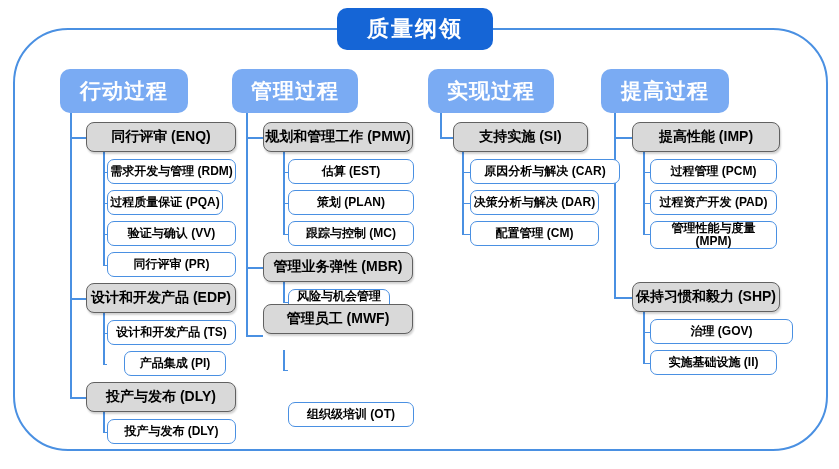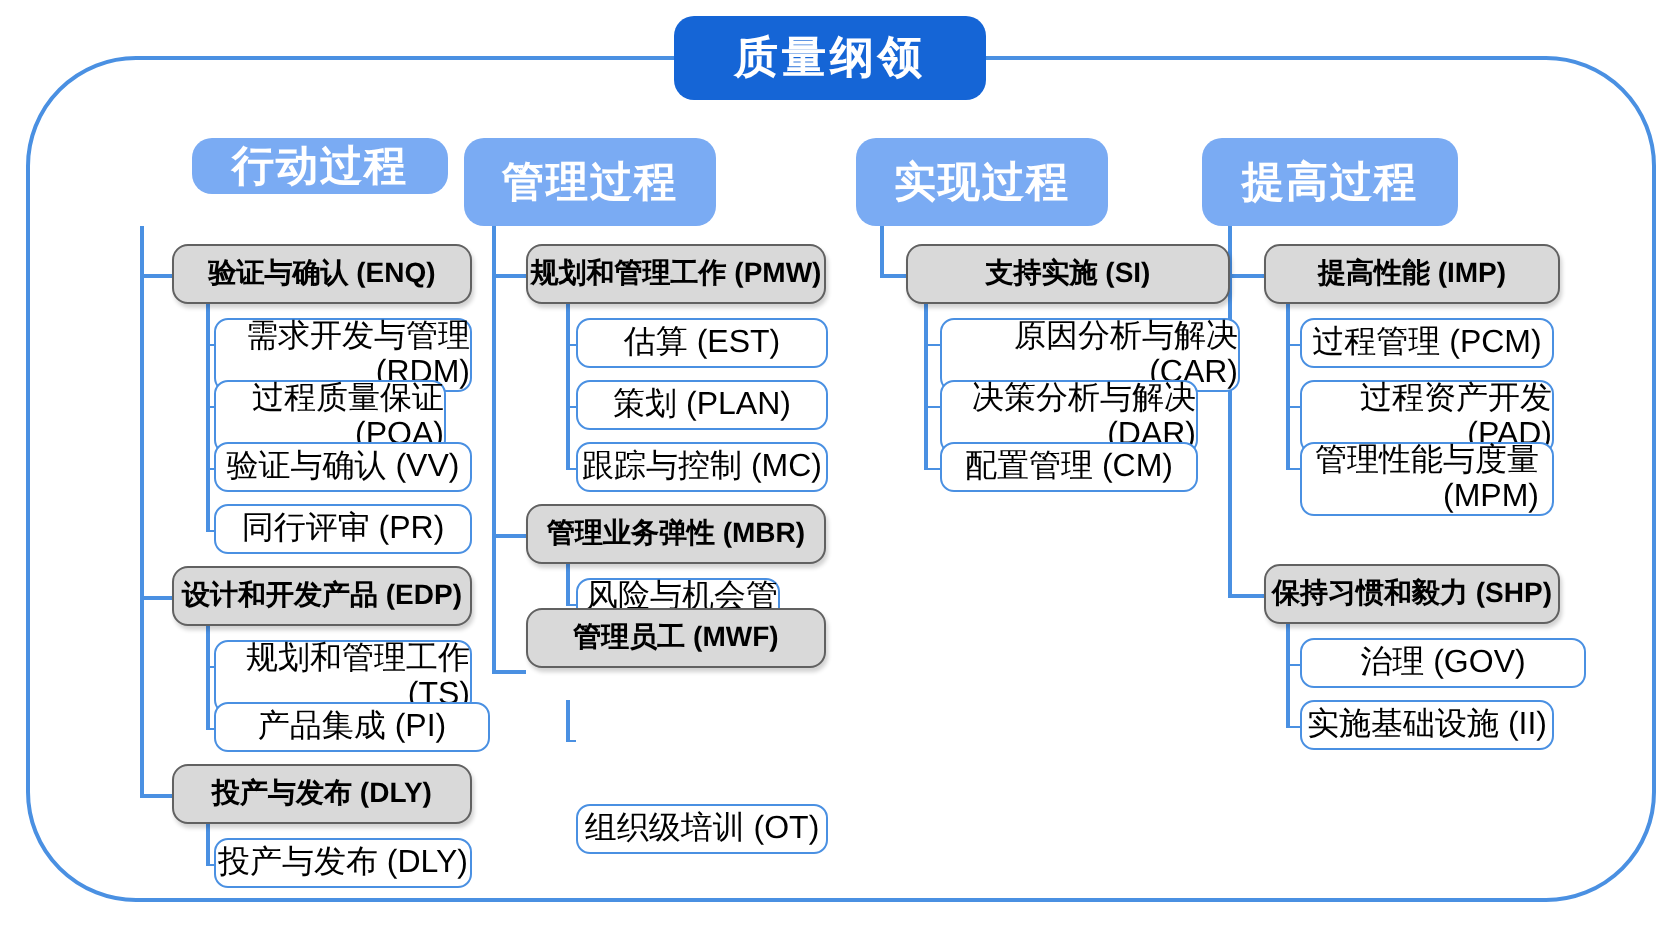--- a/index.html
+++ b/index.html
@@ -29,53 +29,53 @@
     border:1.5px solid var(--group-border,#616161);border-radius:8px;
     display:flex;align-items:center;justify-content:center;
     font-size:14px;font-weight:bold;color:#000;z-index:3;
     box-sizing:border-box;box-shadow:1px 2px 2px rgba(0,0,0,0.18);
     white-space:nowrap;
   }
   .sub-node{
     position:absolute;background:#ffffff;
     border:1.5px solid var(--line,#4a90e2);border-radius:7px;
     display:flex;align-items:center;justify-content:center;
-    font-size:16px;font-weight:normal;color:#000;z-index:3;
-    box-sizing:border-box;text-align:right;line-height:1.1;
+    font-size:12px;font-weight:bold;color:#000;z-index:3;
+    box-sizing:border-box;text-align:center;line-height:1.1;
     white-space:pre-line;
   }
   .vline,.hline{position:absolute;background:var(--line,#4a90e2);z-index:1;}
   .vline{width:1.5px;}
   .hline{height:1.5px;}
 </style>
 </head>
 <body>
 
 <div class="canvas">
   <div class="frame"></div>
   <div class="title-badge">质量纲领</div>
   <div id="tree">
-      <div class="col-header" style="left: 60px; top: 69px; width: 128px; height: 28px; margin-left: 36px;">行动过程</div>
+      <div class="col-header" style="left: 60px; top: 69px; width: 128px; height: 44px;">行动过程</div>
       <div class="hline" style="left: 70px; top: 137px; width: 16px;"></div>
-      <div class="group-node" style="left: 86px; top: 122px; width: 150px; height: 30px;">验证与确认 (ENQ)</div>
+      <div class="group-node" style="left: 86px; top: 122px; width: 150px; height: 30px;">同行评审 (ENQ)</div>
       <div class="hline" style="left: 103px; top: 171.5px; width: 4px;"></div>
       <div class="sub-node" style="left: 107px; top: 159px; width: 129px; min-height: 25px;">需求开发与管理 (RDM)</div>
       <div class="hline" style="left: 103px; top: 202.5px; width: 4px;"></div>
       <div class="sub-node" style="left: 107px; top: 190px; width: 116px; min-height: 25px;">过程质量保证 (PQA)</div>
       <div class="hline" style="left: 103px; top: 233.5px; width: 4px;"></div>
       <div class="sub-node" style="left: 107px; top: 221px; width: 129px; min-height: 25px;">验证与确认 (VV)</div>
       <div class="hline" style="left: 103px; top: 264.5px; width: 4px;"></div>
       <div class="sub-node" style="left: 107px; top: 252px; width: 129px; min-height: 25px;">同行评审 (PR)</div>
       <div class="vline" style="left: 103px; top: 152px; height: 112.5px;"></div>
       <div class="hline" style="left: 70px; top: 298px; width: 16px;"></div>
       <div class="group-node" style="left: 86px; top: 283px; width: 150px; height: 30px;">设计和开发产品 (EDP)</div>
       <div class="hline" style="left: 103px; top: 332.5px; width: 4px;"></div>
-      <div class="sub-node" style="left: 107px; top: 320px; width: 129px; min-height: 25px;">规划和管理工作 (TS)</div>
+      <div class="sub-node" style="left: 107px; top: 320px; width: 129px; min-height: 25px;">设计和开发产品 (TS)</div>
       <div class="hline" style="left: 103px; top: 363.5px; width: 4px;"></div>
-      <div class="sub-node" style="left: 107px; top: 351px; width: 138px; min-height: 25px;">产品集成 (PI)</div>
+      <div class="sub-node" style="left: 124px; top: 351px; width: 102px; min-height: 25px;">产品集成 (PI)</div>
       <div class="vline" style="left: 103px; top: 313px; height: 50.5px;"></div>
       <div class="hline" style="left: 70px; top: 397px; width: 16px;"></div>
       <div class="group-node" style="left: 86px; top: 382px; width: 150px; height: 30px;">投产与发布 (DLY)</div>
       <div class="hline" style="left: 103px; top: 431.5px; width: 4px;"></div>
       <div class="sub-node" style="left: 107px; top: 419px; width: 129px; min-height: 25px;">投产与发布 (DLY)</div>
       <div class="vline" style="left: 103px; top: 412px; height: 19.5px;"></div>
       <div class="vline" style="left: 70px; top: 113px; height: 284px;"></div>
       <div class="col-header" style="left: 232px; top: 69px; width: 126px; height: 44px;">管理过程</div>
       <div class="hline" style="left: 246px; top: 137px; width: 17px;"></div>
       <div class="group-node" style="left: 263px; top: 122px; width: 150px; height: 30px;">规划和管理工作 (PMW)</div>
@@ -92,21 +92,21 @@
       <div class="sub-node" style="left: 288px; top: 289px; width: 102px; min-height: 25px;">风险与机会管理 (RSK)</div>
       <div class="vline" style="left: 283px; top: 282px; height: 19.5px;"></div>
       <div class="hline" style="left: 246px; top: 335px; width: 17px;"></div>
       <div class="group-node" style="left: 263px; top: 304px; width: 150px; height: 30px;">管理员工 (MWF)</div>
       <div class="hline" style="left: 283px; top: 369.5px; width: 5px;"></div>
       <div class="sub-node" style="left: 288px; top: 357px; width: 126px; min-height: 25px; margin-top: 45px;">组织级培训 (OT)</div>
       <div class="vline" style="left: 283px; top: 350px; height: 19.5px;"></div>
       <div class="vline" style="left: 246px; top: 113px; height: 222px;"></div>
       <div class="col-header" style="left: 428px; top: 69px; width: 126px; height: 44px;">实现过程</div>
       <div class="hline" style="left: 440px; top: 137px; width: 13px;"></div>
-      <div class="group-node" style="left: 453px; top: 122px; width: 162px; height: 30px;">支持实施 (SI)</div>
+      <div class="group-node" style="left: 453px; top: 122px; width: 135px; height: 30px;">支持实施 (SI)</div>
       <div class="hline" style="left: 462px; top: 171.5px; width: 8px;"></div>
       <div class="sub-node" style="left: 470px; top: 159px; width: 150px; min-height: 25px;">原因分析与解决 (CAR)</div>
       <div class="hline" style="left: 462px; top: 202.5px; width: 8px;"></div>
       <div class="sub-node" style="left: 470px; top: 190px; width: 129px; min-height: 25px;">决策分析与解决 (DAR)</div>
       <div class="hline" style="left: 462px; top: 233.5px; width: 8px;"></div>
       <div class="sub-node" style="left: 470px; top: 221px; width: 129px; min-height: 25px;">配置管理 (CM)</div>
       <div class="vline" style="left: 462px; top: 152px; height: 81.5px;"></div>
       <div class="vline" style="left: 440px; top: 113px; height: 24px;"></div>
       <div class="col-header" style="left: 601px; top: 69px; width: 128px; height: 44px;">提高过程</div>
       <div class="hline" style="left: 614px; top: 137px; width: 18px;"></div>

